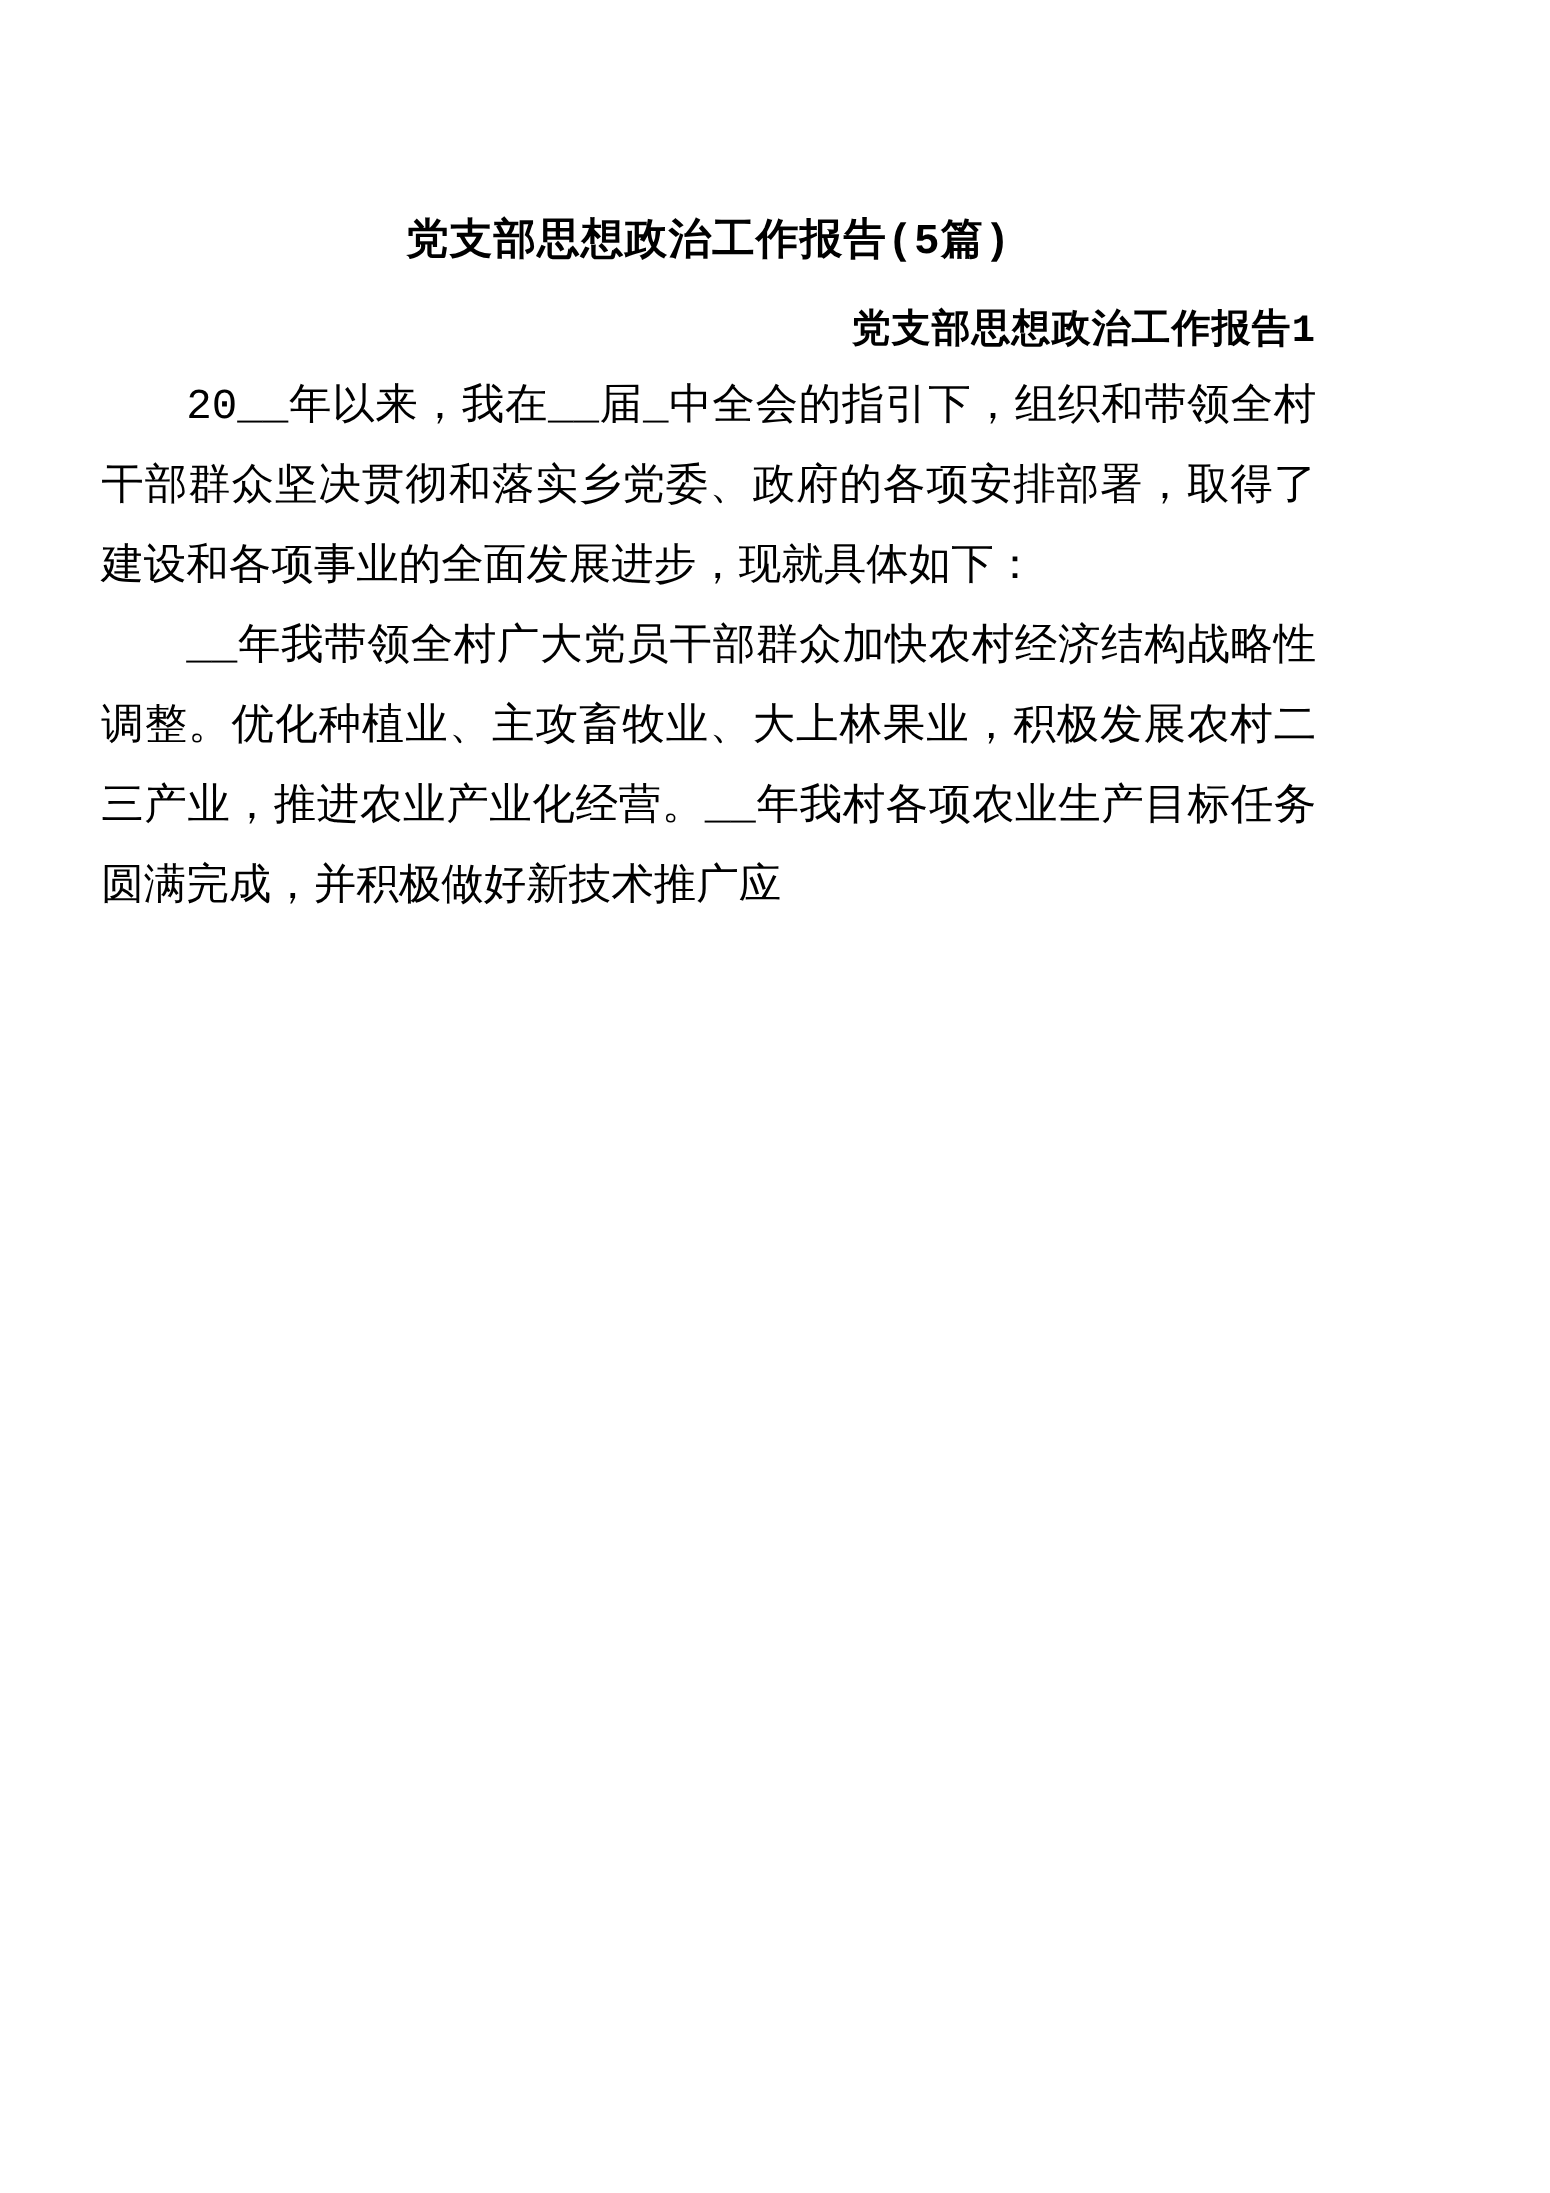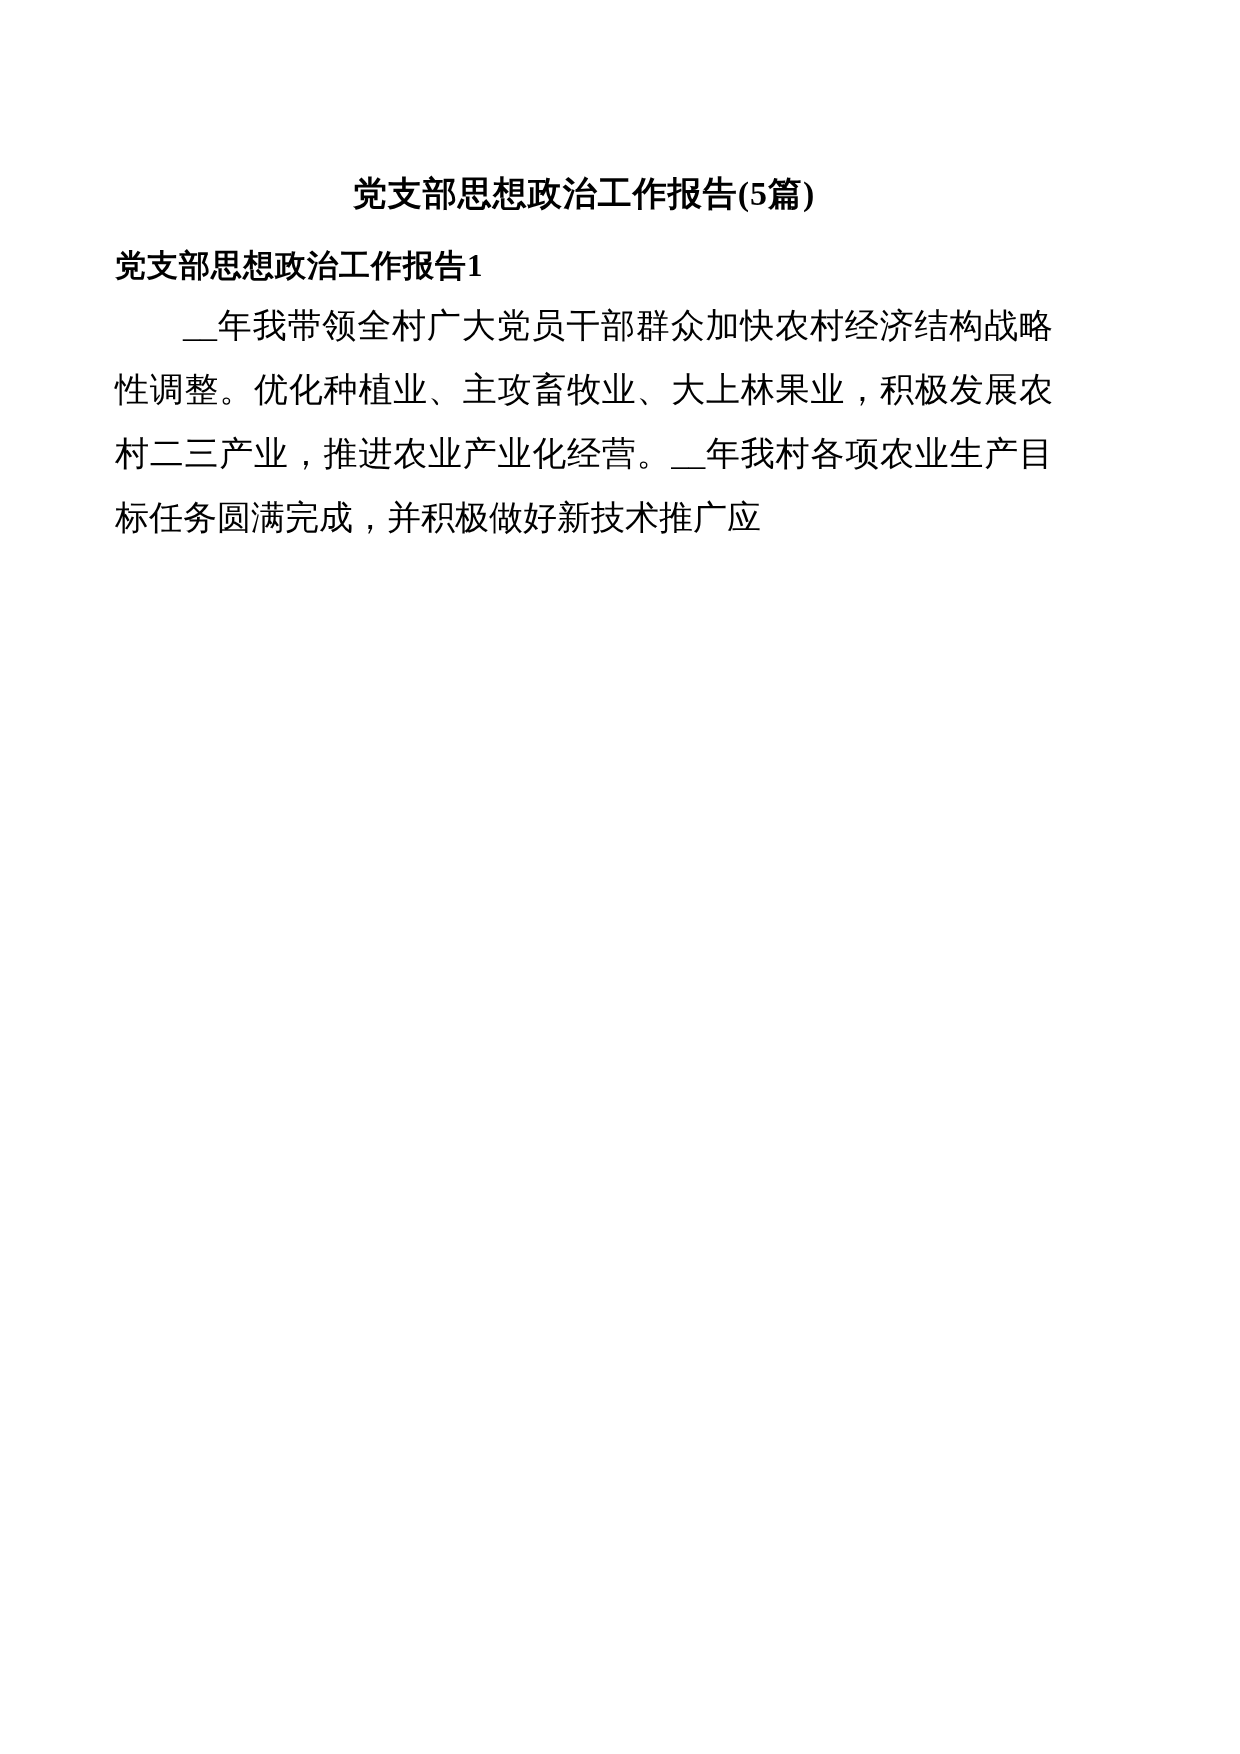--- a/index.html
+++ b/index.html
@@ -7,39 +7,39 @@
     padding: 0;
     background: #ffffff;
   }
   .page {
     position: relative;
     width: 1240px;
     height: 1754px;
     margin: 0 auto;
     background: #ffffff;
     color: #000000;
-    font-family: Liberation Serif, serif;
+    font-family: Liberation Mono, monospace;
     box-sizing: border-box;
-    padding: 170px 187px 0 115px;
+    padding: 170px 187px 0 81px;
     overflow: hidden;
   }
   .doc-title {
     margin: 0 0 26px 0;
     font-size: 34px;
     line-height: 48px;
     font-weight: bold;
     text-align: center;
     letter-spacing: 1px;
   }
   .doc-subtitle {
     margin: 0 0 6px 0;
     font-size: 31px;
     line-height: 44px;
     font-weight: bold;
-    text-align: left;
+    text-align: right;
     letter-spacing: 1px;
   }
   .body-para {
     margin: 0;
     font-size: 34px;
     line-height: 64px;
     text-align: justify;
     text-justify: inter-ideograph;
     text-indent: 2em;
     word-break: break-all;
@@ -56,19 +56,20 @@
   }
 </style>
 </head>
 <body>
 
 <div class="page">
   <h1 class="doc-title">党支部思想政治工作报告(5篇)</h1>
 
   <h2 class="doc-subtitle">党支部思想政治工作报告1</h2>
 
+  <p class="body-para">20__年以来，我在__届_中全会的指引下，组织和带领全村干部群众坚决贯彻和落实乡党委、政府的各项安排部署，取得了建设和各项事业的全面发展进步，现就具体如下：</p>
 
 
 
 
 
   <p class="body-para">__年我带领全村广大党员干部群众加快农村经济结构战略性调整。优化种植业、主攻畜牧业、大上林果业，积极发展农村二三产业，推进农业产业化经营。__年我村各项农业生产目标任务圆满完成，并积极做好新技术推广应</p>
 </div>
 
 </body></html>

